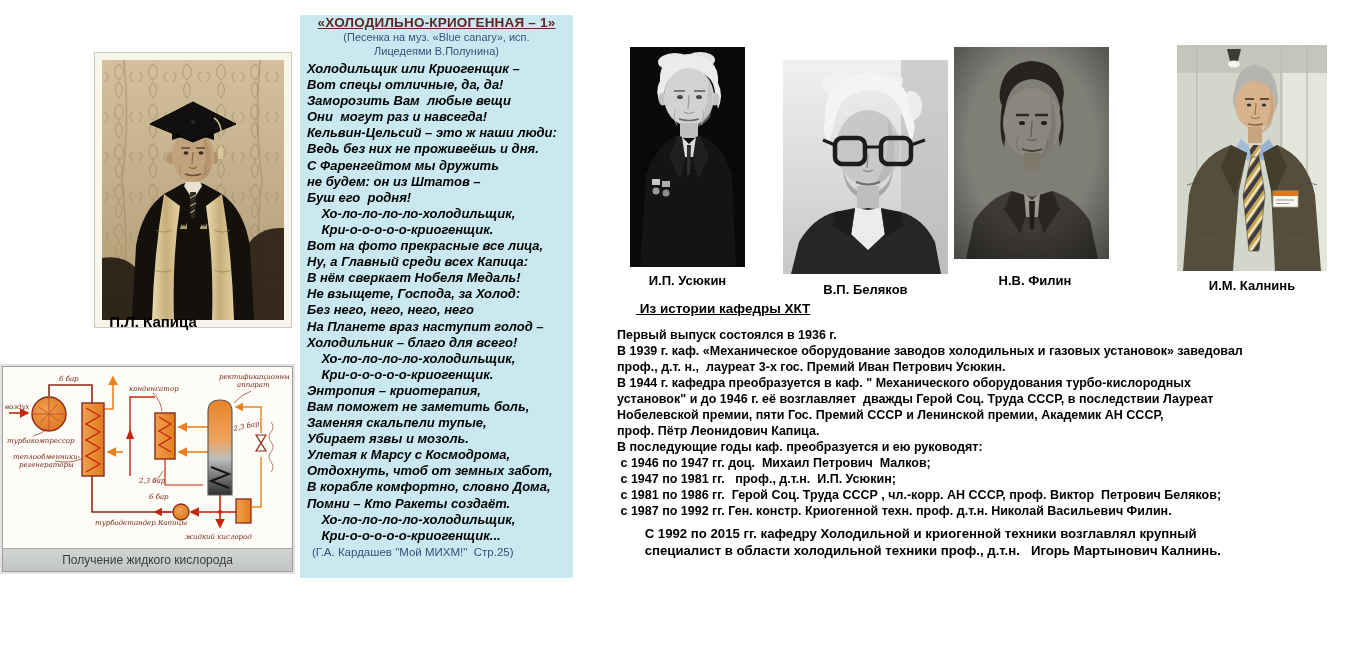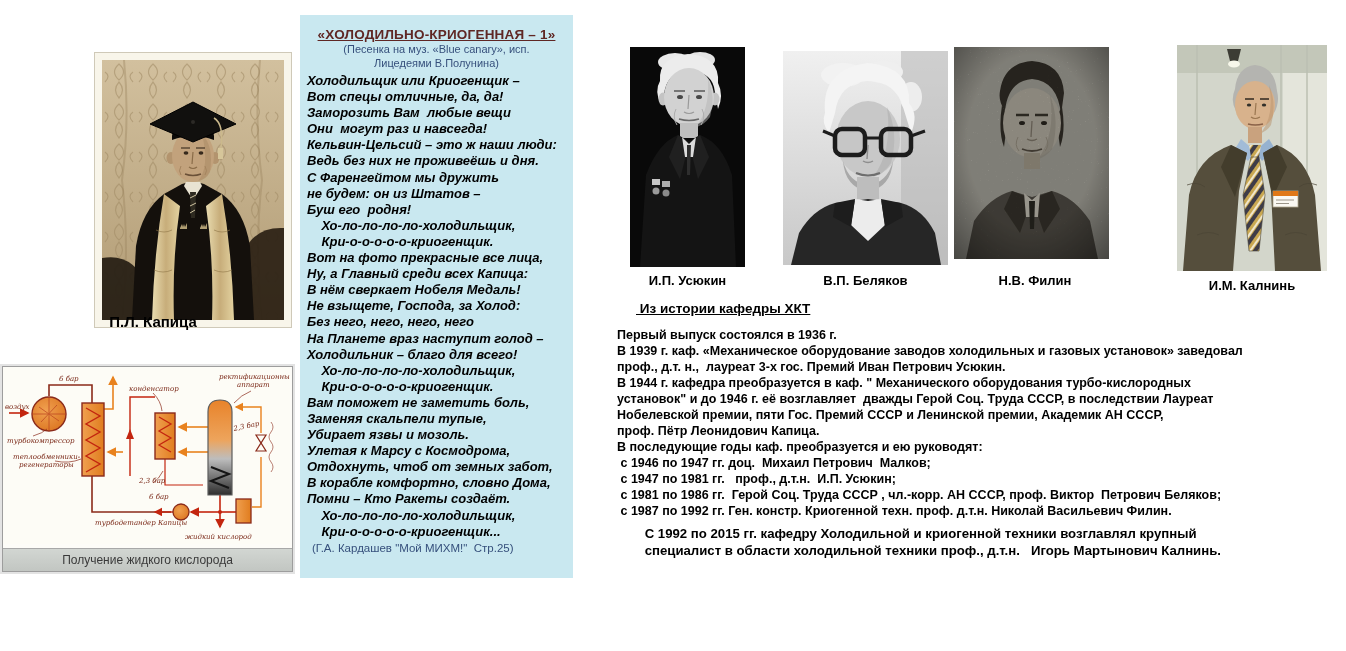--- a/index.html
+++ b/index.html
@@ -7,21 +7,21 @@
           font-family:"Liberation Sans", sans-serif;}
 
   
   .kapitsa-frame{position:absolute;left:54px;top:36px;width:182px;height:260px;
                  background:#f8f5ea;border:1px solid #cfc9b8;padding:7px;}
   .kapitsa-caption{position:absolute;left:54px;top:313px;width:198px;text-align:center;
                    font-weight:bold;font-size:15px;color:#000;}
 
   
   .song-panel{position:absolute;left:300px;top:15px;width:273px;height:563px;
-              background:#c9e8f0;padding-top:12px;box-sizing:border-box;}
+              background:#c9e8f0;padding-top:0;box-sizing:border-box;}
   .song-title{text-align:center;font-weight:bold;font-size:13.5px;color:#5f2724;
               text-decoration:underline;letter-spacing:0.2px;}
   .song-subtitle{text-align:center;font-size:11px;line-height:14px;color:#36507c;}
   .song-body{margin-top:3px;padding-left:7px;}
   .song-line{font-style:italic;font-weight:bold;font-size:13px;line-height:16.1px;
              color:#000;white-space:pre;}
   .song-citation{font-size:11.5px;color:#36507c;padding-left:12px;margin-top:2px;white-space:pre;}
 
   
   .portrait{position:absolute;margin:0;}
@@ -121,20 +121,21 @@
         <div class="song-line">    Кри-о-о-о-о-о-криогенщик.</div>
         <div class="song-line">Вот на фото прекрасные все лица,</div>
         <div class="song-line">Ну, а Главный среди всех Капица:</div>
         <div class="song-line">В нём сверкает Нобеля Медаль!</div>
         <div class="song-line">Не взыщете, Господа, за Холод:</div>
         <div class="song-line">Без него, него, него, него</div>
         <div class="song-line">На Планете враз наступит голод –</div>
         <div class="song-line">Холодильник – благо для всего!</div>
         <div class="song-line">    Хо-ло-ло-ло-ло-холодильщик,</div>
         <div class="song-line">    Кри-о-о-о-о-о-криогенщик.</div>
+        <div class="song-line">Энтропия – криотерапия,</div>
         <div class="song-line">Вам поможет не заметить боль,</div>
         <div class="song-line">Заменяя скальпели тупые,</div>
         <div class="song-line">Убирает язвы и мозоль.</div>
         <div class="song-line">Улетая к Марсу с Космодрома,</div>
         <div class="song-line">Отдохнуть, чтоб от земных забот,</div>
         <div class="song-line">В корабле комфортно, словно Дома,</div>
         <div class="song-line">Помни – Кто Ракеты создаёт.</div>
         <div class="song-line">    Хо-ло-ло-ло-ло-холодильщик,</div>
         <div class="song-line">    Кри-о-о-о-о-о-криогенщик...</div>
       </div>
@@ -164,21 +165,21 @@
       <polygon points="52,90 59,97 66,90 63,110 55,110" fill="#dcdcdc"></polygon>
       <polygon points="57,98 61,98 60,128 57,128" fill="#2e2e2e"></polygon>
       <rect x="22" y="132" width="8" height="6" fill="#c6c6c6"></rect>
       <rect x="32" y="134" width="8" height="6" fill="#aeaeae"></rect>
       <circle cx="26" cy="144" r="3.5" fill="#9a9a9a"></circle>
       <circle cx="36" cy="146" r="3.5" fill="#8a8a8a"></circle>
     </svg>
     <figcaption class="portrait-caption" style="top:226px;">И.П. Усюкин</figcaption>
   </figure>
 
-  <figure class="portrait" style="left:783px;top:51px;width:165px;height:241px;">
+  <figure class="portrait" style="left:783px;top:60px;width:165px;height:241px;">
     <svg width="165" height="214" viewBox="0 0 165 214">
       <defs>
         <linearGradient id="bgB" x1="0" y1="0" x2="0" y2="1">
           <stop offset="0" stop-color="#f0f0f0"></stop>
             <stop offset="1" stop-color="#c8c8c8"></stop>
         </linearGradient>
       </defs>
       <rect width="165" height="214" fill="url(#bgB)"></rect>
       <rect x="118" width="47" height="214" fill="#b4b4b4" opacity="0.55"></rect>
       <ellipse cx="60" cy="24" rx="22" ry="12" fill="#f2f2f2"></ellipse>

